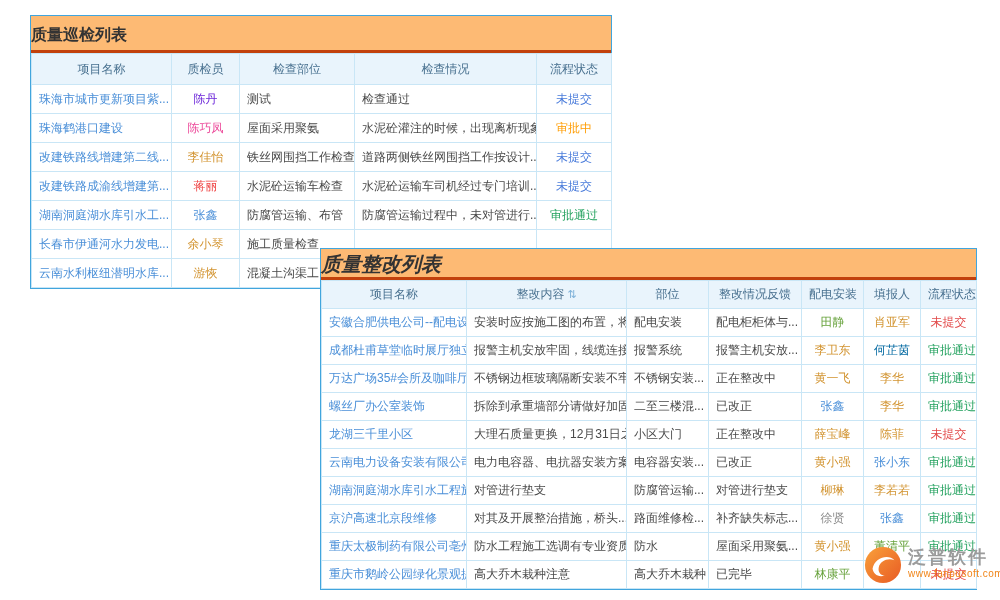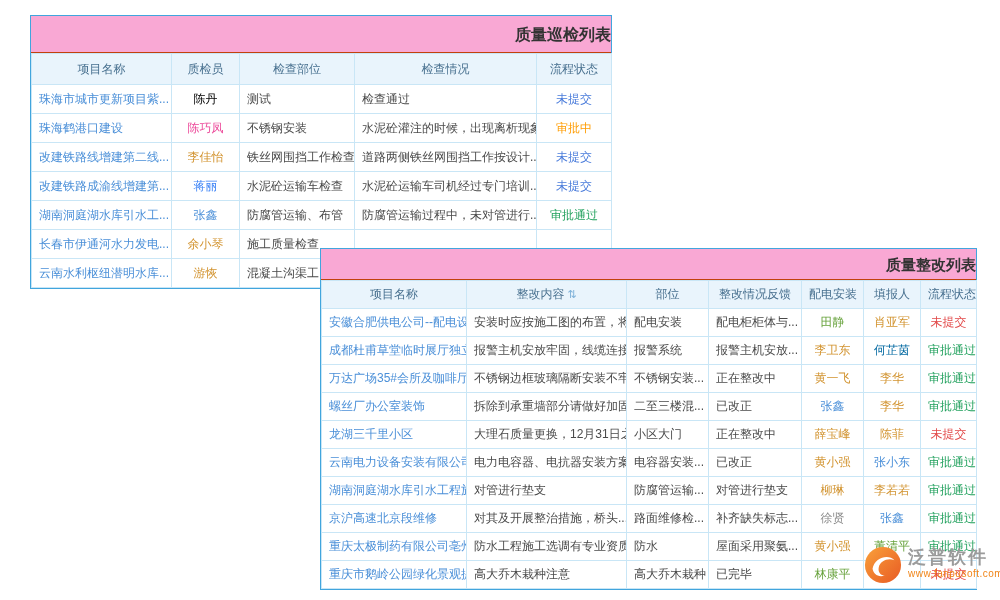--- a/index.html
+++ b/index.html
@@ -3,27 +3,27 @@
 <meta charset="utf-8">
 <style>
   * { margin:0; padding:0; box-sizing:border-box; }
   html,body { width:1000px; height:600px; }
   body {
     position:relative; background:#ffffff; overflow:hidden;
     font-family:"Liberation Sans", sans-serif;
   }
   .panel { position:absolute; background:#ffffff; border:1px solid #41a5dd; }
   .panel-title {
-    text-align:right; font-weight:bold; color:#333333;
-    background:#f9a8d4; border-bottom:1px solid #c2410c;
+    text-align:left; font-weight:bold; color:#333333;
+    background:#fdba74; border-bottom:3px solid #c2410c;
   }
   #patrol { left:30px; top:15px; width:582px; z-index:1; }
   #rectify { left:320px; top:248px; width:657px; z-index:10; }
   #patrol .panel-title { height:37px; line-height:37px; font-size:16px; }
-  #rectify .panel-title { height:31px; line-height:31px; font-size:15px; }
+  #rectify .panel-title { height:31px; line-height:31px; font-size:20px;font-style:italic; }
   table { width:100%; border-collapse:collapse; table-layout:fixed; }
   th, td {
     border:1px solid #c9e6f6; overflow:hidden; white-space:nowrap;
     padding:0 7px; font-weight:normal; font-size:12px;
   }
   th { background:#e9f4fc; color:#48708f; text-align:center; }
   td { color:#4a4a4a; background:#ffffff; }
   #patrol th { height:31px; }
   #patrol td { height:29px; }
   #rectify th { height:28px; }
@@ -58,42 +58,42 @@
         <th>项目名称</th>
         <th>质检员</th>
         <th>检查部位</th>
         <th>检查情况</th>
         <th>流程状态</th>
       </tr>
     </thead>
     <tbody id="patrol-body">
         <tr>
           <td class="al link">珠海市城市更新项目紫...</td>
-          <td class="ac" style="color: #000000;">陈丹</td>
+          <td class="ac" style="color: #6d28d9;">陈丹</td>
           <td class="al">测试</td>
           <td class="al">检查通过</td>
           <td class="ac" style="color: rgb(74, 124, 219);">未提交</td>
         </tr>
         <tr>
           <td class="al link">珠海鹤港口建设</td>
           <td class="ac" style="color: #ec4899;">陈巧凤</td>
-          <td class="al">不锈钢安装</td>
+          <td class="al">屋面采用聚氨</td>
           <td class="al">水泥砼灌注的时候，出现离析现象</td>
           <td class="ac" style="color: rgb(255, 156, 0); margin-left: 10px;">审批中</td>
         </tr>
         <tr>
           <td class="al link">改建铁路线增建第二线...</td>
           <td class="ac" style="color: rgb(210, 147, 47);">李佳怡</td>
           <td class="al">铁丝网围挡工作检查</td>
           <td class="al">道路两侧铁丝网围挡工作按设计...</td>
           <td class="ac" style="color: rgb(74, 124, 219);">未提交</td>
         </tr>
         <tr>
           <td class="al link">改建铁路成渝线增建第...</td>
-          <td class="ac" style="color: #3b82f6; margin-top: 12px;">蒋丽</td>
+          <td class="ac" style="color: #ef4444; margin-top: 12px;">蒋丽</td>
           <td class="al">水泥砼运输车检查</td>
           <td class="al">水泥砼运输车司机经过专门培训...</td>
           <td class="ac" style="color: rgb(74, 124, 219);">未提交</td>
         </tr>
         <tr>
           <td class="al link">湖南洞庭湖水库引水工...</td>
           <td class="ac" style="color: rgb(74, 143, 216);">张鑫</td>
           <td class="al">防腐管运输、布管</td>
           <td class="al">防腐管运输过程中，未对管进行...</td>
           <td class="ac" style="color: rgb(33, 161, 93);">审批通过</td>

